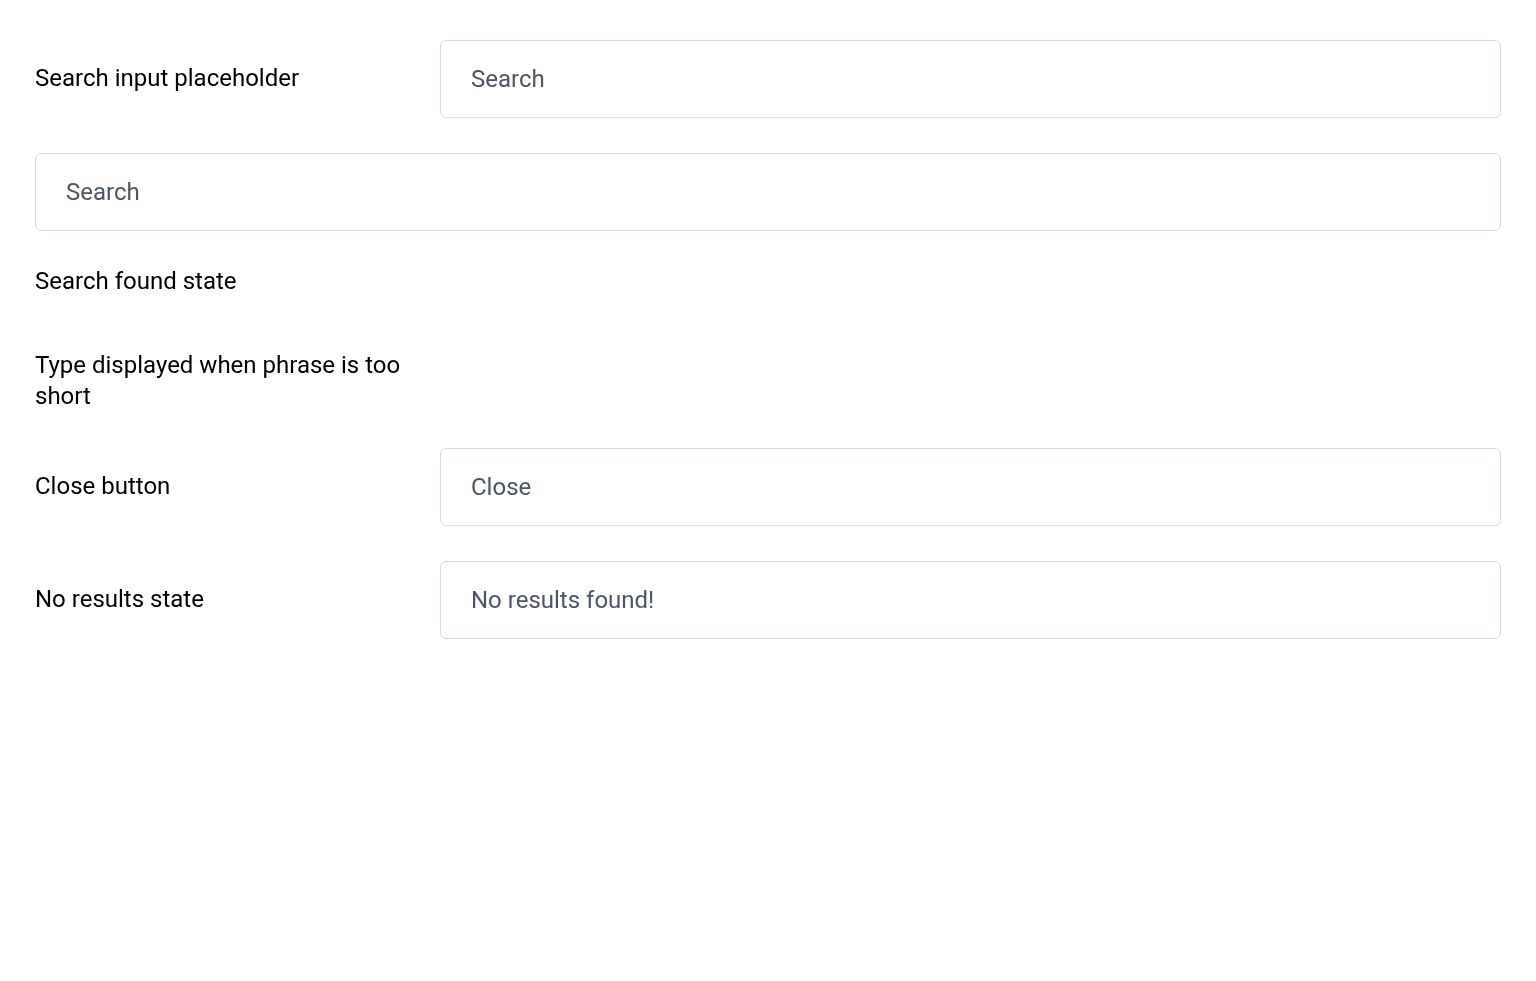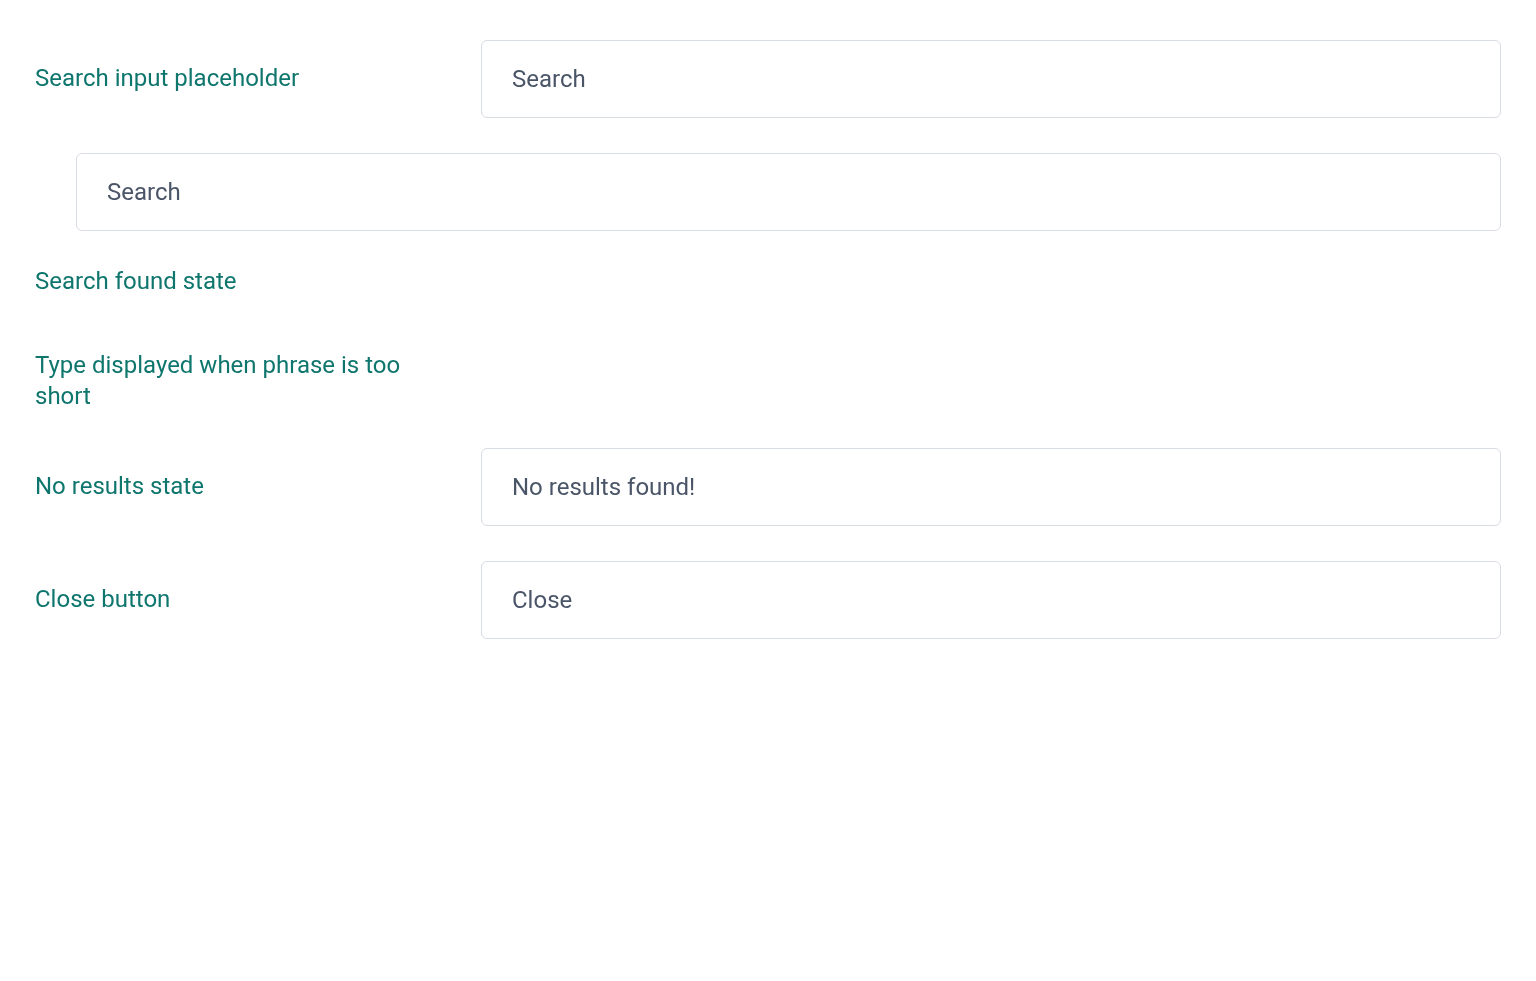--- a/index.html
+++ b/index.html
@@ -21,36 +21,35 @@
     }
     .form-row {
       display: flex;
       align-items: center;
       gap: 20px;
     }
     .form-label {
       width: 385px;
       flex-shrink: 0;
       font-size: 24px;
-      color: #0f766e;
+      color: #000000;
       font-weight: 400;
       line-height: 1.3;
     }
     .form-input {
       flex: 1;
       height: 78px;
       padding: 0 30px;
       font-size: 24px;
       color: #4a5568;
       border: 1px solid #d8dce3;
       border-radius: 6px;
       background: #ffffff;
       font-family: inherit;
       outline: none;
-      margin-left: 41px;
     }
     .row-gap-large {
       margin-top: 18px;
     }
   </style>
 </head>
 <body>
 
 <div class="form-container">
 
@@ -66,22 +65,22 @@
 
   <div class="form-row">
     <label class="form-label">Search found state</label>
   </div>
 
   <div class="form-row row-gap-large">
     <label class="form-label">Type displayed when phrase is too short</label>
   </div>
 
   <div class="form-row">
-    <label class="form-label">No results state</label>
-    <input type="text" class="form-input" value="No results found!" style="">
+    <label class="form-label">Close button</label>
+    <input type="text" class="form-input" value="Close" style="">
   </div>
 
   <div class="form-row">
-    <label class="form-label">Close button</label>
-    <input type="text" class="form-input" value="Close" style="">
+    <label class="form-label">No results state</label>
+    <input type="text" class="form-input" value="No results found!" style="">
   </div>
 
 </div>
 
 </body></html>

